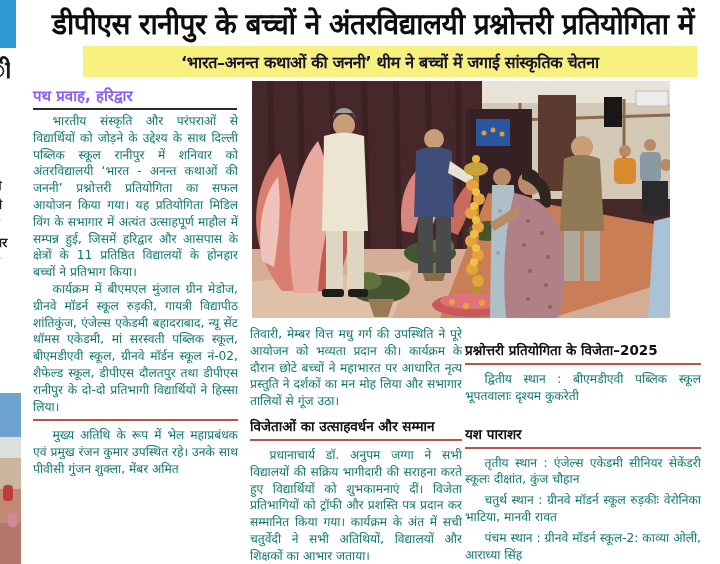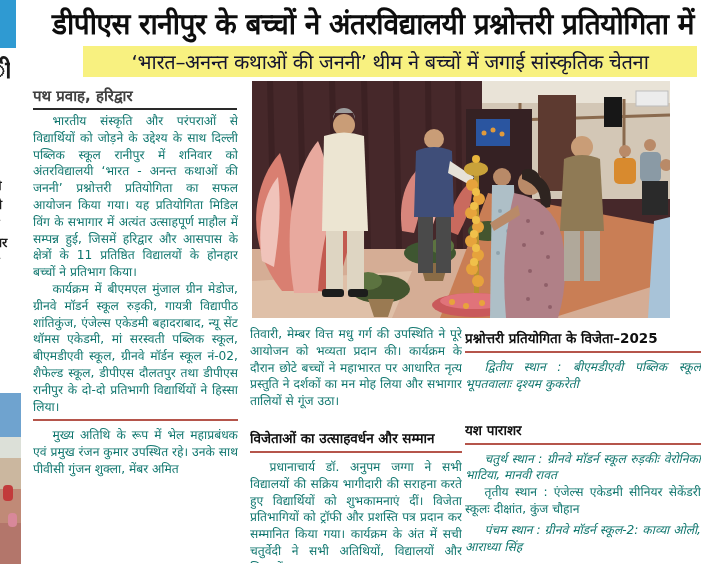--- a/index.html
+++ b/index.html
@@ -25,38 +25,38 @@
   .headline {
     position:absolute; left:28px; top:5px; width:690px; text-align:center;
     font-size:28px; font-weight:bold; color:#0d0d0d; letter-spacing:-0.5px; line-height:38px;
     transform:scaleY(1.05); transform-origin:top;
   }
   .subheadline-bar {
     position:absolute; left:83px; top:46px; width:614px; height:31px;
     display:flex; align-items:center; justify-content:center;
   }
   .subheadline-text {
-    font-size:20px; font-weight:normal; color:#14142e; letter-spacing:-0.3px; white-space:nowrap;
-  }
-
-  
-  .dateline { position:absolute; left:33px; top:85px; font-size:15px; font-weight:bold; color:#404040;text-align:center; }
+    font-size:16px; font-weight:bold; color:#14142e; letter-spacing:-0.3px; white-space:nowrap;
+  }
+
+  
+  .dateline { position:absolute; left:33px; top:85px; font-size:15px; font-weight:bold; color:#8b5cf6;text-align:center; }
   .dateline-rule { position:absolute; left:33px; top:108px; width:204px; height:2px; background:#2a2a2a; }
 
   
   .col { position:absolute; text-align:justify; }
   .col p { font-size:12.2px; line-height:16.8px; color:#0f766e; text-align:justify; }
   .indent { text-indent:1.6em; }
   .col-left  { left:33px;  top:113px; width:205px; height:451px; overflow:hidden; }
   .col-mid   { left:250px; top:326px; width:212px; height:237px; overflow:hidden; }
   .col-right { left:465px; top:327px; width:236px; height:237px; overflow:hidden; }
 
-  .subhead { font-size:13.5px; font-weight:bold; color:#101010; line-height:18px; margin-top:19px; text-align:left; }
+  .subhead { font-size:13.5px; font-weight:bold; color:#101010; line-height:18px; margin-top:7px; text-align:left; }
   .red-rule { height:2px; background:#b5554b; margin:4px 0 6px 0; }
-  .mid-gap { margin-top:4px;font-style:italic; }
+  .mid-gap { margin-top:4px; }
 
   
   .photo-wrap { position:absolute; left:252px; top:81px; width:418px; height:237px; overflow:hidden; background:#46282a; }
   .photo-wrap svg { display:block; }
 </style>
 </head>
 <body>
 
 <div class="page">
 
@@ -250,23 +250,23 @@
   </div>
 
   <div class="col col-mid">
     <p>तिवारी, मेम्बर वित्त मधु गर्ग की उपस्थिति ने पूरे आयोजन को भव्यता प्रदान की। कार्यक्रम के दौरान छोटे बच्चों ने महाभारत पर आधारित नृत्य प्रस्तुति ने दर्शकों का मन मोह लिया और सभागार तालियों से गूंज उठा।</p>
     <div class="subhead">विजेताओं का उत्साहवर्धन और सम्मान</div>
     <div class="red-rule"></div>
     <p class="indent">प्रधानाचार्य डॉ. अनुपम जग्गा ने सभी विद्यालयों की सक्रिय भागीदारी की सराहना करते हुए विद्यार्थियों को शुभकामनाएं दीं। विजेता प्रतिभागियों को ट्रॉफी और प्रशस्ति पत्र प्रदान कर सम्मानित किया गया। कार्यक्रम के अंत में सची चतुर्वेदी ने सभी अतिथियों, विद्यालयों और शिक्षकों का आभार जताया।</p>
   </div>
 
   <div class="col col-right">
-    <div class="subhead" style="margin-top:2px">प्रश्नोत्तरी प्रतियोगिता के विजेता–2025</div>
+    <div class="subhead" style="margin-top:14px">प्रश्नोत्तरी प्रतियोगिता के विजेता–2025</div>
     <div class="red-rule"></div>
     <p class="indent mid-gap">द्वितीय स्थान : बीएमडीएवी पब्लिक स्कूल भूपतवालाः दृश्यम कुकरेती</p>
-    <div class="subhead" style="margin-top:28px">यश पाराशर</div>
-    <div class="red-rule"></div>
+    <div class="subhead" style="margin-top:20px">यश पाराशर</div>
+    <div class="red-rule"></div>
+    <p class="indent">तृतीय स्थान : एंजेल्स एकेडमी सीनियर सेकेंडरी स्कूलः दीक्षांत, कुंज चौहान</p>
     <p class="indent mid-gap">चतुर्थ स्थान : ग्रीनवे मॉडर्न स्कूल रुड़कीः वेरोनिका भाटिया, मानवी रावत</p>
-    <p class="indent">तृतीय स्थान : एंजेल्स एकेडमी सीनियर सेकेंडरी स्कूलः दीक्षांत, कुंज चौहान</p>
     <p class="indent mid-gap">पंचम स्थान : ग्रीनवे मॉडर्न स्कूल-2: काव्या ओली, आराध्या सिंह</p>
   </div>
 
 </div>
 
 </body></html>

